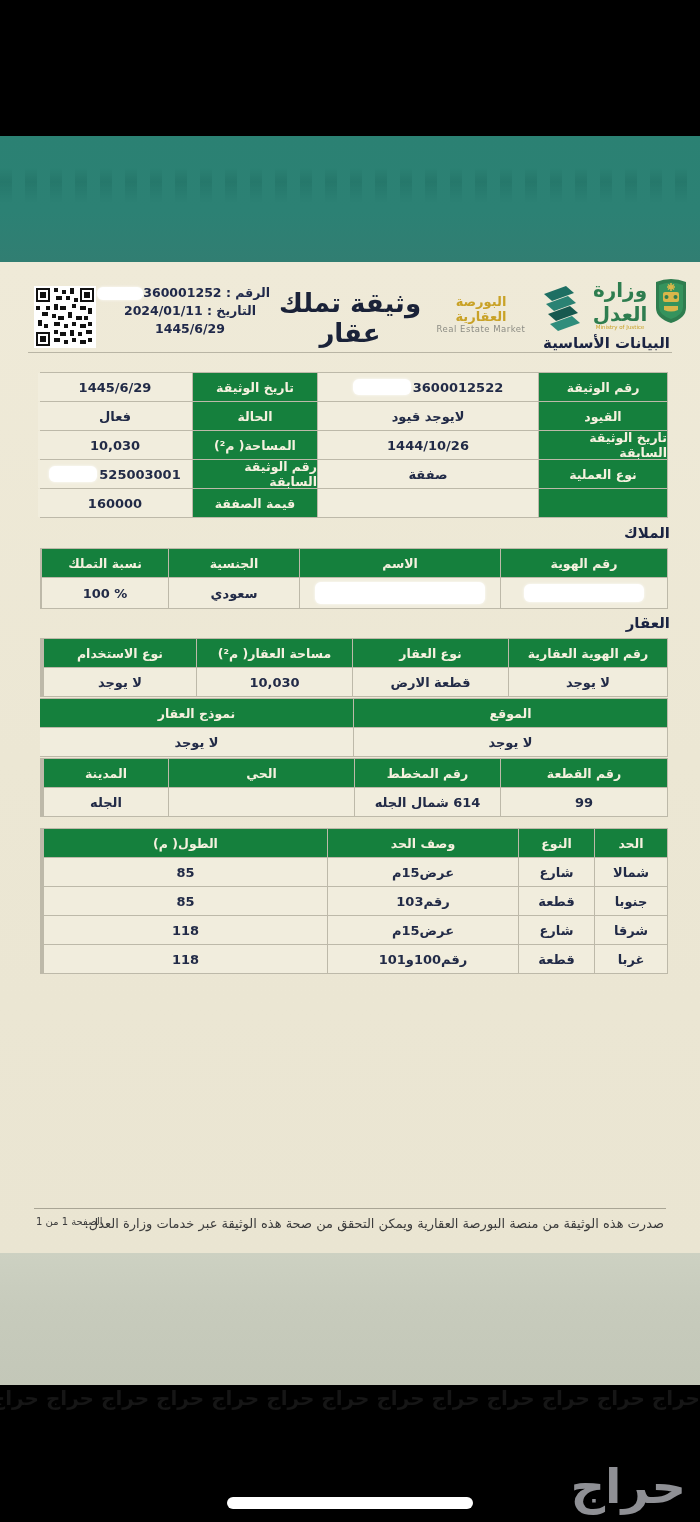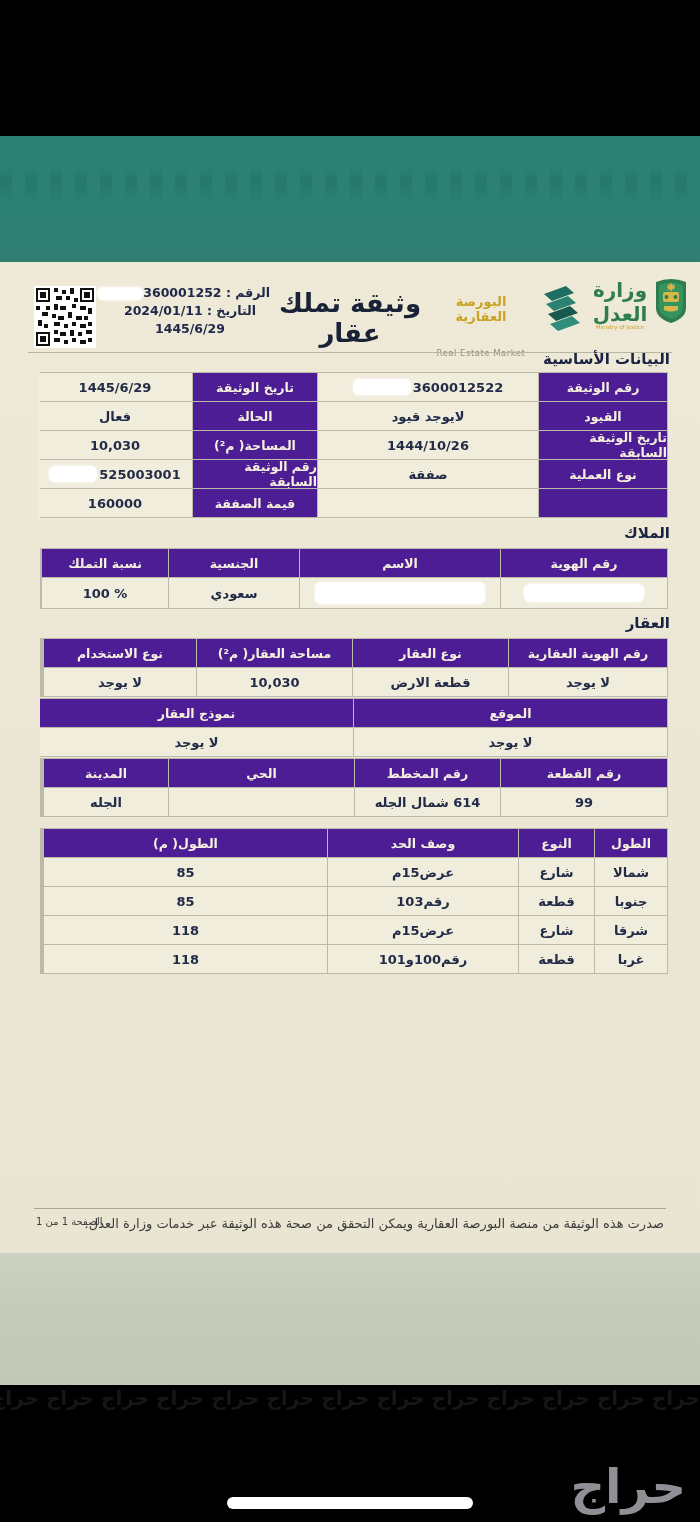--- a/index.html
+++ b/index.html
@@ -20,39 +20,39 @@
 
   
   .doc-header { position:absolute; top:12px; right:0; left:0; height:72px; }
   .moj-logo { position:absolute; top:4px; right:12px; width:100px; text-align:center; }
   .moj-cal { font-size:20px; font-weight:bold; color:#2e7d4f; letter-spacing:-1px; }
   .moj-sub { font-size:5.5px; color:#c9a227; margin-top:-2px; }
   .moj-emblem { position:absolute; top:0; right:0; }
   .rem-logo { position:absolute; top:10px; right:118px; width:150px; direction:ltr; }
   .rem-icon { float:right; margin-left:6px; }
   .rem-ar { font-size:13px; font-weight:bold; color:#c9a227; text-align:center; }
-  .rem-en { font-size:8.5px; color:#8d8d85; letter-spacing:.5px; text-align:center;margin-top:24px; }
+  .rem-en { font-size:8.5px; color:#8d8d85; letter-spacing:.5px; text-align:center; }
   .doc-title { position:absolute; top:14px; right:255px; width:190px; text-align:center;
     font-size:26px; font-weight:bold; color:#1a2238; }
   .num-block { position:absolute; top:10px; left:110px; width:160px; text-align:center;
     font-size:12.5px; font-weight:bold; color:#20294a; line-height:1.45; }
   .num-line { white-space:nowrap; }
   .qr { position:absolute; top:12px; left:34px; width:62px; height:62px; background:#fff; padding:2px; }
 
   .redact { display:inline-block; background:#fff; border-radius:6px; vertical-align:middle;
     box-shadow:0 0 3px rgba(255,255,255,.9); }
 
   .hdr-divider { position:absolute; top:90px; left:28px; right:28px; height:1px; background:#b9b5a5; }
 
   .sec-title { position:absolute; right:30px; font-size:15px; font-weight:bold; color:#1a2342; }
 
   
   .tbl { position:absolute; right:32px; width:628px; direction:rtl; display:grid; gap:1px;
     background:#bdb9a9; border:1px solid #bdb9a9; }
-  .tbl .h { background:#4c1d95; color:#f6f1df; font-size:12.5px; font-weight:bold;
+  .tbl .h { background:#15803d; color:#f6f1df; font-size:12.5px; font-weight:bold;
     display:flex; align-items:center; justify-content:center; }
   .tbl .v { background:#f1eddd; color:#222b47; font-size:13px; font-weight:bold;
     display:flex; align-items:center; justify-content:center; white-space:nowrap; }
   .r28 { height:28px; } .r30 { height:30px; }
 
   .footer-divider { position:absolute; top:946px; left:34px; right:34px; height:1px; background:#a9a595; }
   .footer-note { position:absolute; top:954px; right:36px; font-size:13px; color:#3c3c3c; }
   .footer-page { position:absolute; top:954px; left:36px; font-size:10px; color:#3c3c3c; direction:rtl; }
 
   
@@ -167,21 +167,21 @@
             <rect x="14" y="26" width="2" height="2"></rect>
             <rect x="18" y="25" width="2" height="2"></rect>
           <rect x="22" y="26" width="3" height="2"></rect>
             <rect x="26" y="25" width="2" height="2"></rect>
         </g>
       </svg>
     </div>
 
     <div class="hdr-divider"></div>
 
-    <div class="sec-title" style="top:88px;">البيانات الأساسية</div>
+    <div class="sec-title" style="top:72px;">البيانات الأساسية</div>
     <div class="tbl" style="top:110px; grid-template-columns:128px 220px 124px 154px;">
       <div class="h r28">رقم الوثيقة</div>
       <div class="v r28">
           <span>3600012522</span>
           <span class="redact" style="width:58px;height:16px;margin-right:2px;"></span>
         </div>
       <div class="h r28">تاريخ الوثيقة</div>
       <div class="v r28">1445/6/29</div>
 
       <div class="h r28">القيود</div>
@@ -246,21 +246,21 @@
       <div class="h r28">رقم المخطط</div>
       <div class="h r28">الحي</div>
       <div class="h r28">المدينة</div>
       <div class="v r28">99</div>
       <div class="v r28">614 شمال الجله</div>
       <div class="v r28"></div>
       <div class="v r28">الجله</div>
     </div>
 
     <div class="tbl" style="top:566px; grid-template-columns:72px 75px 190px 283px;">
-      <div class="h r28">الطول</div>
+      <div class="h r28">الحد</div>
       <div class="h r28">النوع</div>
       <div class="h r28">وصف الحد</div>
       <div class="h r28">الطول( م)</div>
 
       <div class="v r28">شمالا</div>
       <div class="v r28">شارع</div>
       <div class="v r28">عرض15م</div>
       <div class="v r28">85</div>
 
       <div class="v r28">جنوبا</div>

